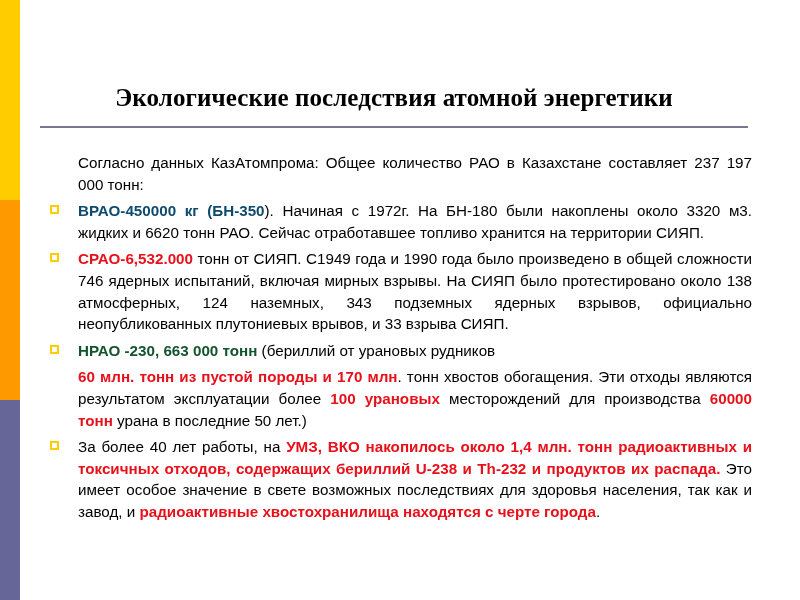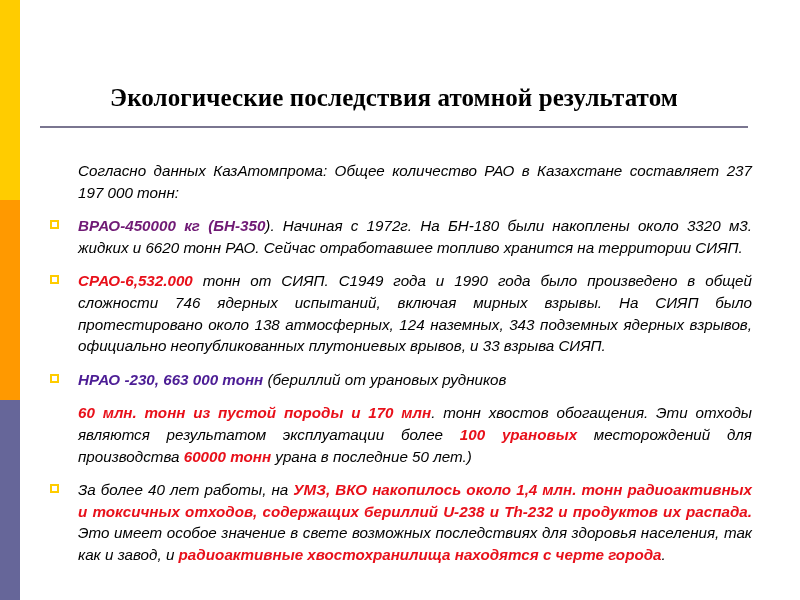--- a/index.html
+++ b/index.html
@@ -14,37 +14,37 @@
     .title {
       position: absolute; left: 40px; top: 84px; width: 708px; text-align: center;
       font-family: "Liberation Serif", serif; font-weight: bold; font-size: 25px;
       letter-spacing: 0.1px; white-space: nowrap;
     }
     .rule { position: absolute; left: 40px; top: 126px; width: 708px; height: 2px; }
     .body {
       position: absolute; left: 78px; top: 148px; width: 674px;
       font-size: 15.2px; line-height: 21.6px;
     }
-    .para { position: relative; text-align: justify; margin: 12px 0 5px 0; font-style: italic; }
+    .para { position: relative; text-align: justify; margin: 4px 0 5px 0; }
     .bullet {
       position: absolute; left: -28px; top: 5px; width: 5px; height: 5px;
       border: 2px solid; box-sizing: content-box;
     }
     .r { color: #e8101a; font-weight: bold; }
   </style>
 </head>
 <body>
 
 <div class="strip s1" style="background: rgb(255, 204, 0);"></div>
 <div class="strip s2" style="background: rgb(255, 153, 0);"></div>
 <div class="strip s3" style="background: rgb(102, 102, 153);"></div>
 
-<div class="title">Экологические последствия атомной результатом</div>
+<div class="title">Экологические последствия атомной энергетики</div>
 <div class="rule" style="background: rgb(122, 118, 144);"></div>
 
 <div class="body">
   <p class="para"><span>Согласно данных КазАтомпрома: Общее количество РАО в Казахстане составляет 237 197 000 тонн:</span></p>
-  <p class="para"><span class="bullet" style="border-color: rgb(255, 204, 0);"></span><span class="r" style="color: #701a75;">ВРАО-450000 кг (БН-350</span><span>). Начиная с 1972г. На БН-180 были накоплены около 3320 м3. жидких и 6620 тонн РАО. Сейчас отработавшее топливо хранится на территории СИЯП.</span></p>
+  <p class="para"><span class="bullet" style="border-color: rgb(255, 204, 0);"></span><span class="r" style="color: #0c4a6e;">ВРАО-450000 кг (БН-350</span><span>). Начиная с 1972г. На БН-180 были накоплены около 3320 м3. жидких и 6620 тонн РАО. Сейчас отработавшее топливо хранится на территории СИЯП.</span></p>
   <p class="para"><span class="bullet" style="border-color: rgb(255, 204, 0);"></span><span class="r" style="color: rgb(232, 16, 26);">СРАО-6,532.000</span><span> тонн от СИЯП. С1949 года и 1990 года было произведено в общей сложности 746 ядерных испытаний, включая мирных взрывы. На СИЯП было протестировано около 138 атмосферных, 124 наземных, 343 подземных ядерных взрывов, официально неопубликованных плутониевых врывов, и 33 взрыва СИЯП.</span></p>
-  <p class="para"><span class="bullet" style="border-color: rgb(255, 204, 0);"></span><span class="r" style="color: #4c1d95;">НРАО -230, 663 000 тонн</span><span> (бериллий  от урановых рудников</span></p>
+  <p class="para"><span class="bullet" style="border-color: rgb(255, 204, 0);"></span><span class="r" style="color: #14532d;">НРАО -230, 663 000 тонн</span><span> (бериллий  от урановых рудников</span></p>
   <p class="para"><span class="r" style="color: rgb(232, 16, 26);">60 млн. тонн из пустой породы и 170 млн</span><span>. тонн хвостов обогащения. Эти отходы являются результатом эксплуатации более </span><span class="r" style="color: rgb(232, 16, 26);">100   урановых</span><span> месторождений для производства </span><span class="r" style="color: rgb(232, 16, 26);">60000 тонн</span><span> урана в последние 50 лет.)</span></p>
   <p class="para"><span class="bullet" style="border-color: rgb(255, 204, 0);"></span><span>За более 40 лет работы, на </span><span class="r" style="color: rgb(232, 16, 26);">УМЗ, ВКО накопилось около 1,4 млн. тонн радиоактивных и токсичных отходов, содержащих бериллий U-238 и Th-232 и продуктов их распада.</span><span> Это имеет особое значение в свете возможных последствиях для здоровья населения, так как и завод, и </span><span class="r" style="color: rgb(232, 16, 26);">радиоактивные хвостохранилища находятся с черте города</span><span>.</span></p>
 </div>
 
 </body></html>

